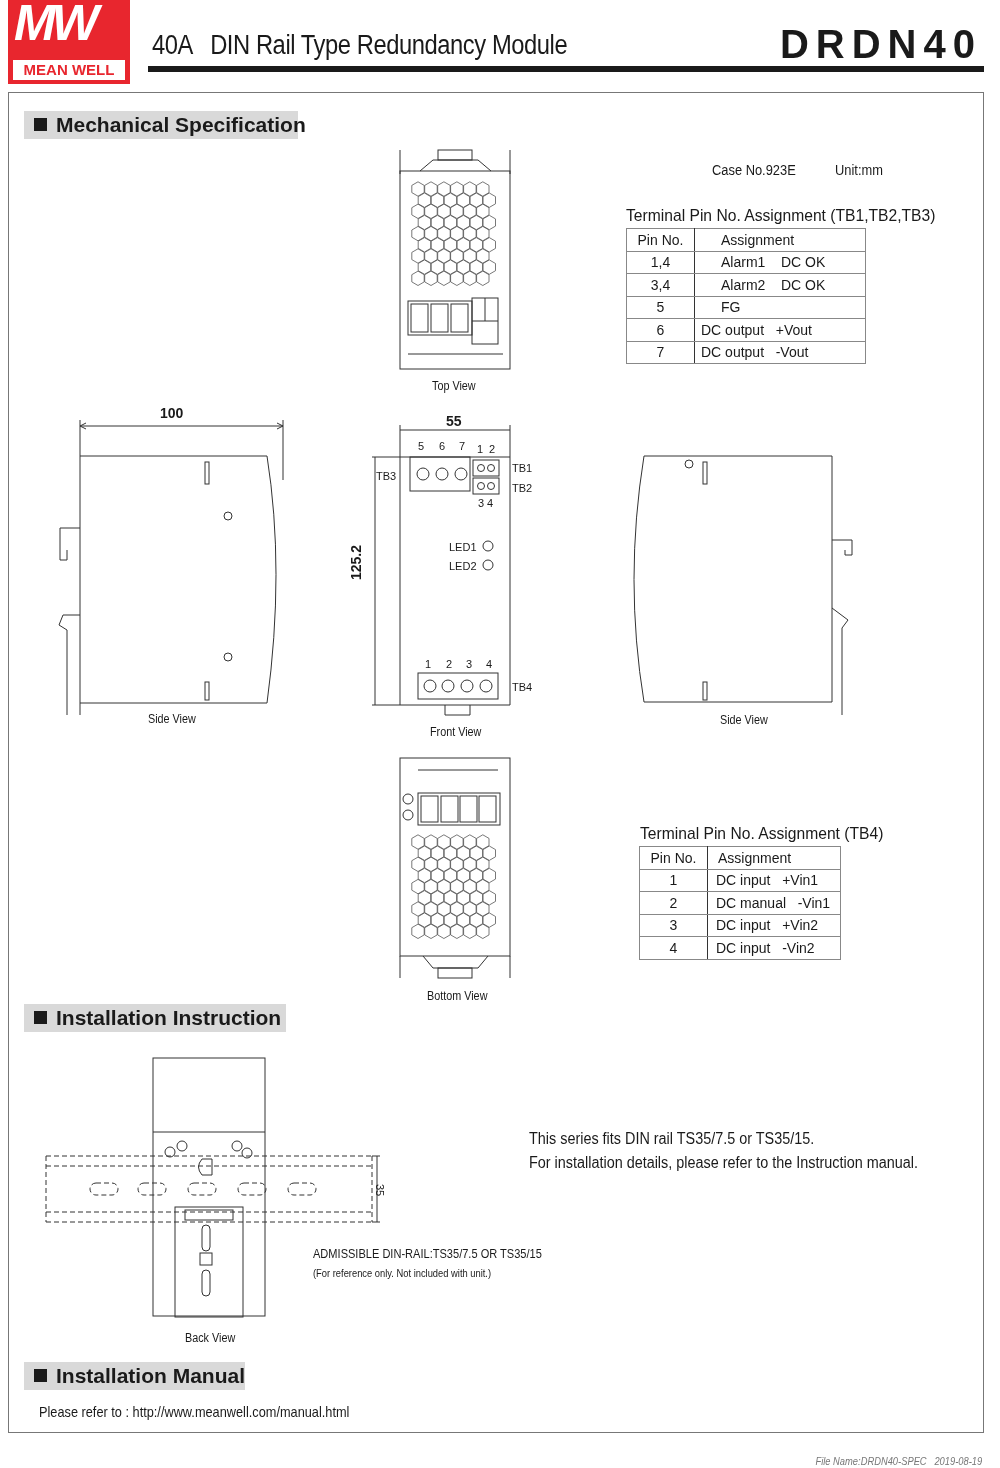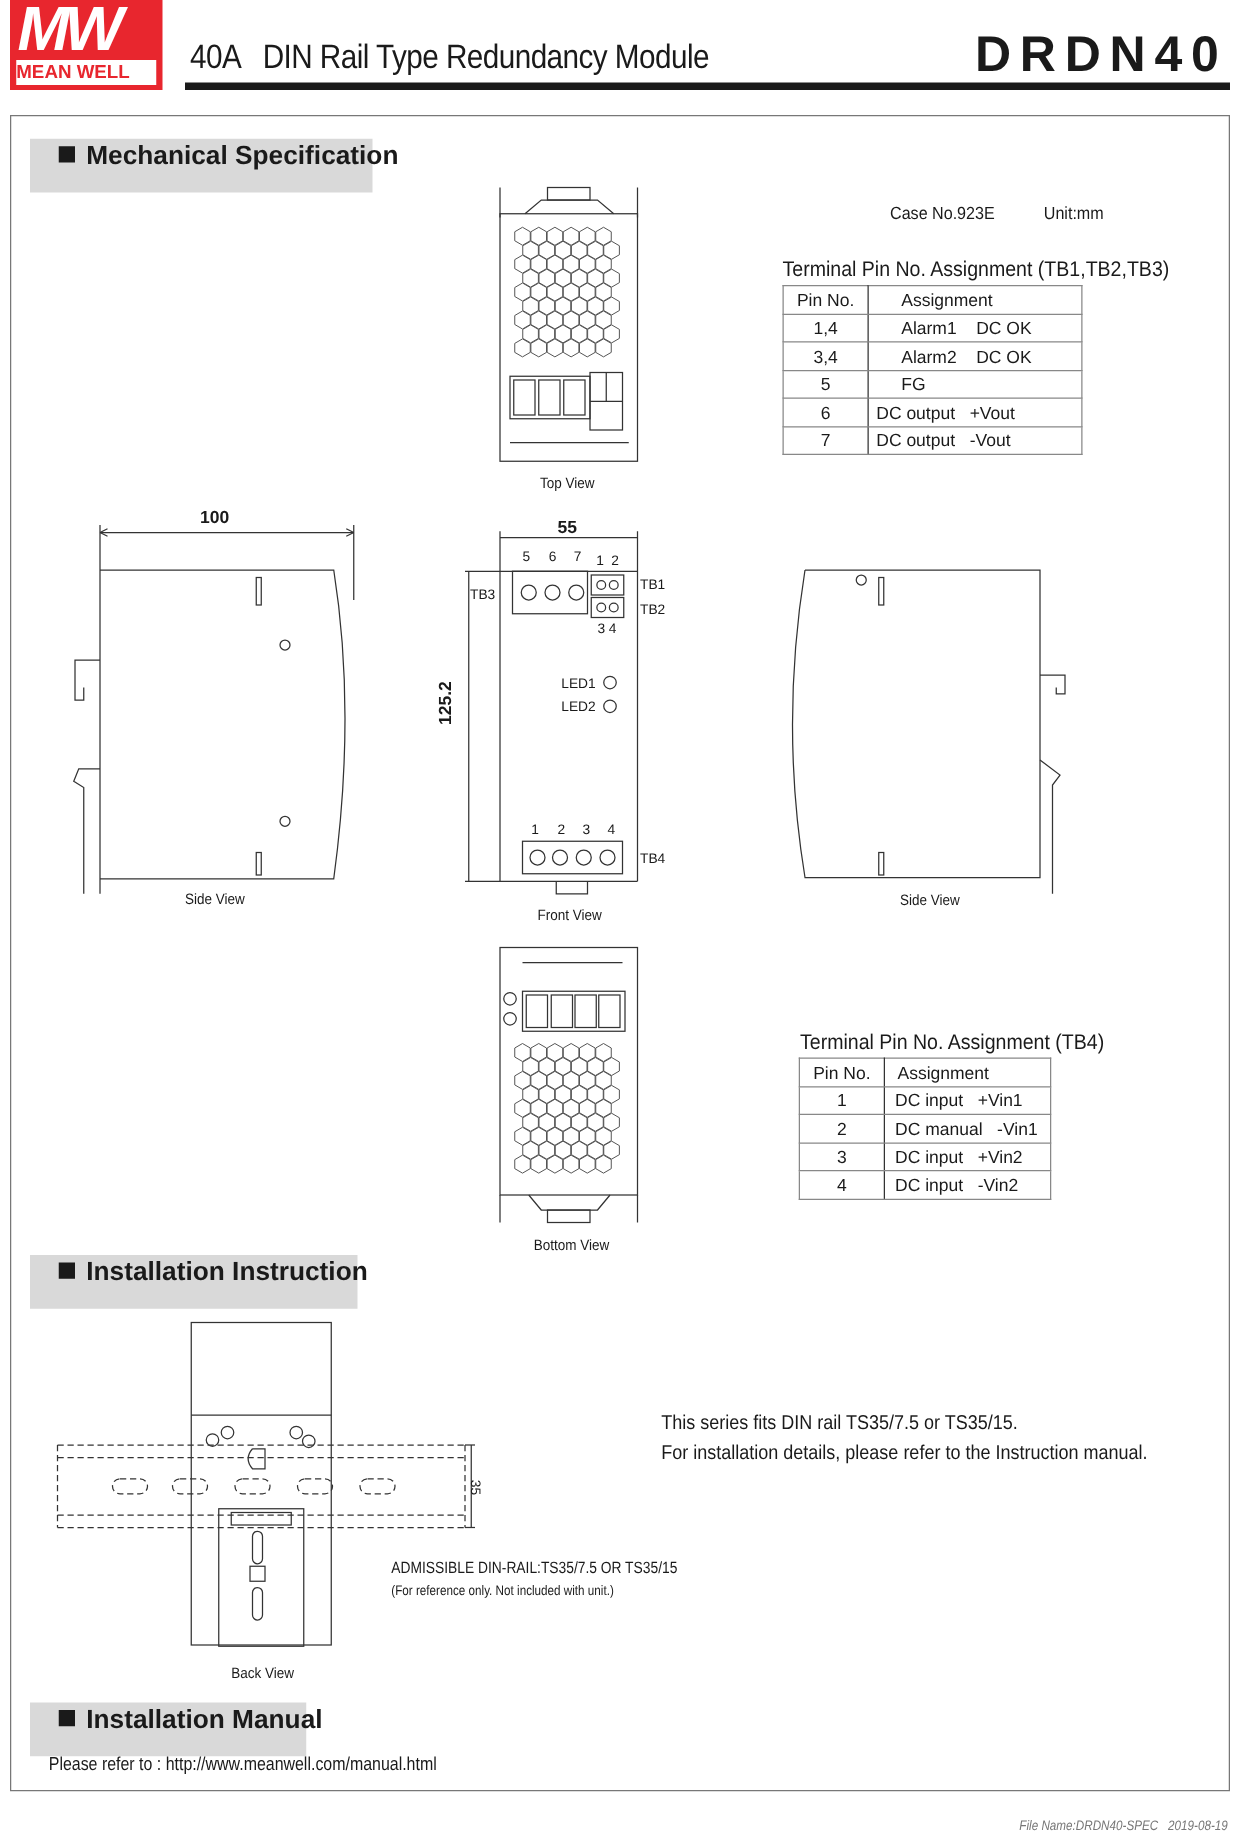--- a/index.html
+++ b/index.html
@@ -1,26 +1,26 @@
 <!DOCTYPE html>
 <html><head>
 <meta charset="utf-8">
 <style>
   * { box-sizing: border-box; margin: 0; padding: 0; }
   html, body { width: 1000px; height: 1468px; background: #fff; overflow: hidden; }
   body { position: relative; font-family: "Liberation Sans", sans-serif; color: #1a1a1a; }
   .abs { position: absolute; }
-  .logo { left: 8px; top: 0; width: 122px; height: 72px; background: #e8262e; }
+  .logo { left: 8px; top: 0; width: 122px; height: 84px; background: #e8262e; }
   .logo .mw { position: absolute; left: 6px; top: -6px; font-size: 50px; font-weight: bold; font-style: italic; color: #fff; letter-spacing: -4px; font-family: "Liberation Sans", sans-serif; }
-  .logo .mwname { position: absolute; left: 5px; bottom: 4px; width: 112px; height: 20px; background: #fff; color: #e8262e; font-size: 15px; font-weight: bold; line-height: 20px; font-family: "Liberation Sans Narrow", "Liberation Sans", sans-serif; }
+  .logo .mwname { position: absolute; left: 5px; bottom: 4px; width: 112px; height: 20px; background: #fff; color: #e8262e; font-size: 15px; font-weight: bold; text-align: center; line-height: 20px; font-family: "Liberation Sans Narrow", "Liberation Sans", sans-serif; }
   .doc-title { left: 152px; top: 30px; font-size: 27px; letter-spacing: -0.5px; transform: scaleX(0.88); transform-origin: left; }
   .model { right: 18px; top: 22px; font-size: 40px; font-weight: bold; letter-spacing: 7px; }
   .header-rule { left: 148px; top: 66px; width: 836px; height: 6px; background: #1a1a1a; }
   .frame { left: 8px; top: 92px; width: 976px; height: 1341px; border: 1px solid #777; }
-  .sec-head { background: #d9d9d9; height: 43px; font-weight: bold; font-size: 21px; line-height: 28px; padding-left: 23px; white-space: nowrap; transform-origin: left; }
+  .sec-head { background: #d9d9d9; height: 28px; font-weight: bold; font-size: 21px; line-height: 28px; padding-left: 10px; white-space: nowrap; transform-origin: left; }
   .sec-head .sq { display: inline-block; width: 13px; height: 13px; background: #1a1a1a; margin-right: 9px; vertical-align: 1px; }
   .small { font-size: 11px; }
   .label { font-size: 12px; }
   table.pin { border-collapse: collapse; font-size: 14px; }
   table.pin td { border: 1px solid #888; height: 22.5px; padding: 0 6px; white-space: nowrap; margin-left: 36px; }
   table.pin td:first-child { text-align: center; width: 68px; }
   table.pin tr td { border-left: none; border-right: none; }
   table.pin tr td:first-child { border-left: 1px solid #888; border-right: 1px solid #333; }
   table.pin tr td:last-child { border-right: 1px solid #888; }
   .tbl-title { font-size: 17px; white-space: nowrap; transform: scaleX(0.92); transform-origin: left; }

